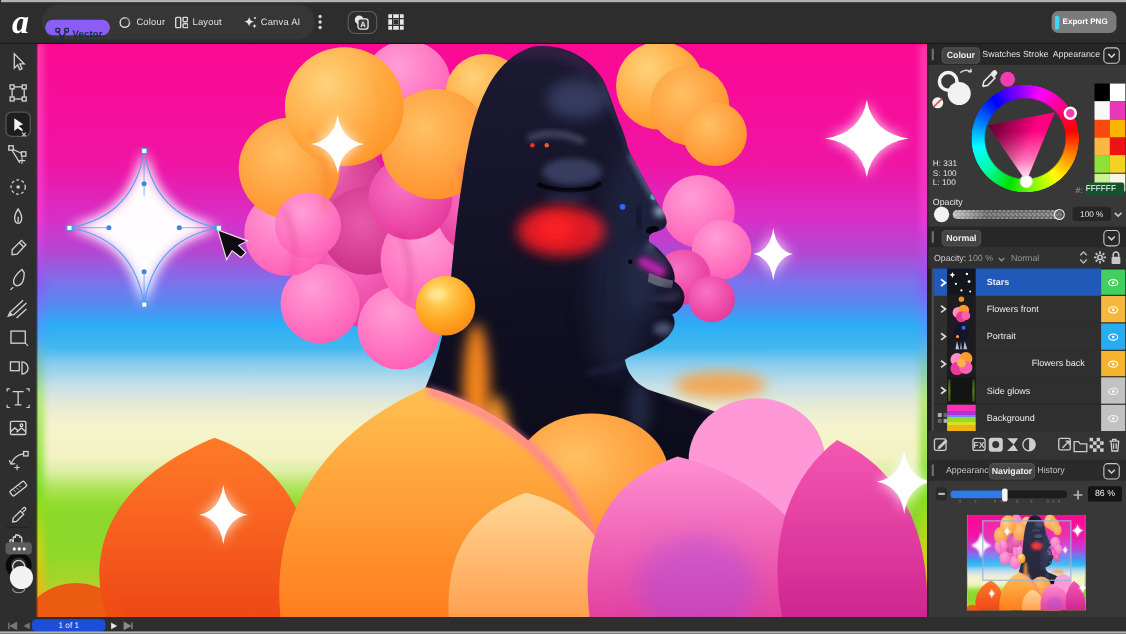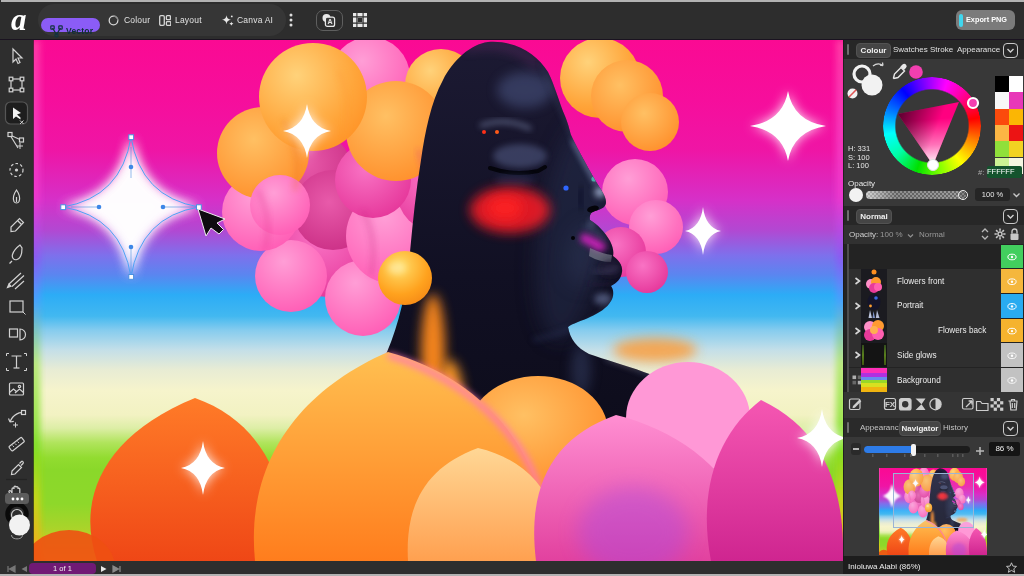--- a/index.html
+++ b/index.html
@@ -548,20 +548,36 @@
       </g>
   </svg>
   <svg class="abs" style="left:166px;top:187.5px" width="11" height="13" viewBox="0 0 11 13">
     <rect x="1.5" y="5.5" width="8" height="6.5" rx="1" fill="#c8c8c8"></rect>
     <path d="M3 5.5 V3.5 a2.5 2.5 0 0 1 5 0 V5.5" fill="none" stroke="#c8c8c8" stroke-width="1.4"></path>
   </svg>
 
   <div class="abs" style="left:0;top:204px;width:181px;height:148.2px;background:#232323;"></div>
   <div class="abs" style="left:3.5px;top:204px;width:2.5px;height:148px;background:#4e4e4e;"></div>
 
+  <div class="lrow" style="top:204px;background:#2159b8;left:6px;width:152px;">
+    <svg class="chv" width="7" height="8" viewBox="0 0 7 8">
+        <path d="M1.5 1 L5.5 4 L1.5 7" stroke="#fff" stroke-width="1.6" fill="none"></path>
+      </svg>
+    <div class="thumb" style="left:11.5px;background:#15151c;">
+      <svg width="26" height="25">
+          <path d="M6 4 l1 2.4 2.4 1 -2.4 1 -1 2.4 -1-2.4 -2.4-1 2.4-1 Z" fill="#fff" transform="scale(.8)"></path>
+      <circle cx="18" cy="5" r="1.1" fill="#fff"></circle>
+          <circle cx="8" cy="14" r="1" fill="#fff"></circle>
+          <circle cx="20" cy="12" r="1.3" fill="#fff"></circle>
+          <circle cx="13" cy="20" r="1" fill="#fff"></circle>
+          <circle cx="21" cy="21" r="0.9" fill="#fff"></circle>
+        </svg>
+    </div>
+    <div class="nm" style="left:48px;font-weight:700;">Stars</div>
+  </div>
   <div class="tag" style="left:158px;top:204.5px;background:#42cf5e;"></div>
 
   <div class="lrow" style="top:228.7px;left:6px;width:152px;">
     <svg class="chv" width="7" height="8" viewBox="0 0 7 8">
         <path d="M1.5 1 L5.5 4 L1.5 7" stroke="#d8d8d8" stroke-width="1.6" fill="none"></path>
       </svg>
     <div class="thumb" style="left:11.5px;background:#1b1b20;">
       <svg width="26" height="25">
           <circle cx="13" cy="3" r="2.5" fill="#ff9020"></circle>
       <circle cx="10" cy="15" r="5" fill="#ff8fc8"></circle>
@@ -721,28 +737,22 @@
   <svg class="abs" style="left:36px;top:428px" width="108" height="87" viewBox="0 0 810 521" preserveAspectRatio="none">
       <use href="#artg"></use>
     </svg>
   <div class="abs" style="left:50px;top:433px;width:79px;height:53px;border:1px solid #9ab4d6;background:rgba(210,225,255,.13);"></div>
 </div>
 <div id="bbar">
   <svg class="abs" style="left:7px;top:4px" width="22" height="8" viewBox="0 0 22 8">
     <path d="M1 1 V7 M8 1 L2.5 4 L8 7 Z" fill="#777" stroke="#777" stroke-width="1.2"></path>
     <path d="M20 1 L14.5 4 L20 7 Z" fill="#777"></path>
   </svg>
-  <div class="abs" style="left:29px;top:2px;width:67px;height:11px;background:#701a75;border-radius:4px;color:#f0f0f0;font-size:7.5px;line-height:11px;text-align:center;">1 of 1</div>
+  <div class="abs" style="left:29px;top:2px;width:67px;height:11px;background:#1d4ed8;border-radius:4px;color:#f0f0f0;font-size:7.5px;line-height:11px;text-align:center;">1 of 1</div>
   <svg class="abs" style="left:100px;top:4px" width="22" height="8" viewBox="0 0 22 8">
     <path d="M1 1 L6.5 4 L1 7 Z" fill="#e8e8e8"></path>
     <path d="M13 1 L18.5 4 L13 7 Z M20 1 V7" fill="#8a8a8a" stroke="#8a8a8a" stroke-width="1.2"></path>
   </svg>
-  <div class="abs" style="left:843px;top:-5px;width:181px;height:20px;background:#1d1d1d;">
-    <div class="abs" style="left:5px;top:6px;font-size:8px;color:#ededed;">Inioluwa Alabi (86%)</div>
-    <svg class="abs" style="left:163px;top:6px" width="11" height="11" viewBox="0 0 11 11">
-      <path d="M5.5 0.8 L6.9 4.1 L10.5 4.4 L7.8 6.8 L8.6 10.3 L5.5 8.4 L2.4 10.3 L3.2 6.8 L0.5 4.4 L4.1 4.1 Z" fill="none" stroke="#cfcfcf" stroke-width="0.9"></path>
-    </svg>
-  </div>
 </div>
 <div class="abs" style="left:0;top:39px;width:1024px;height:1.2px;background:#1a1320;"></div>
 <div class="abs" style="left:32.6px;top:40px;width:1px;height:521px;background:#181818;opacity:.7;"></div>
 <div class="abs" style="left:842.6px;top:40px;width:1px;height:521px;background:#181818;opacity:.7;"></div>
 <div id="bline"></div>
 
 </body></html>

